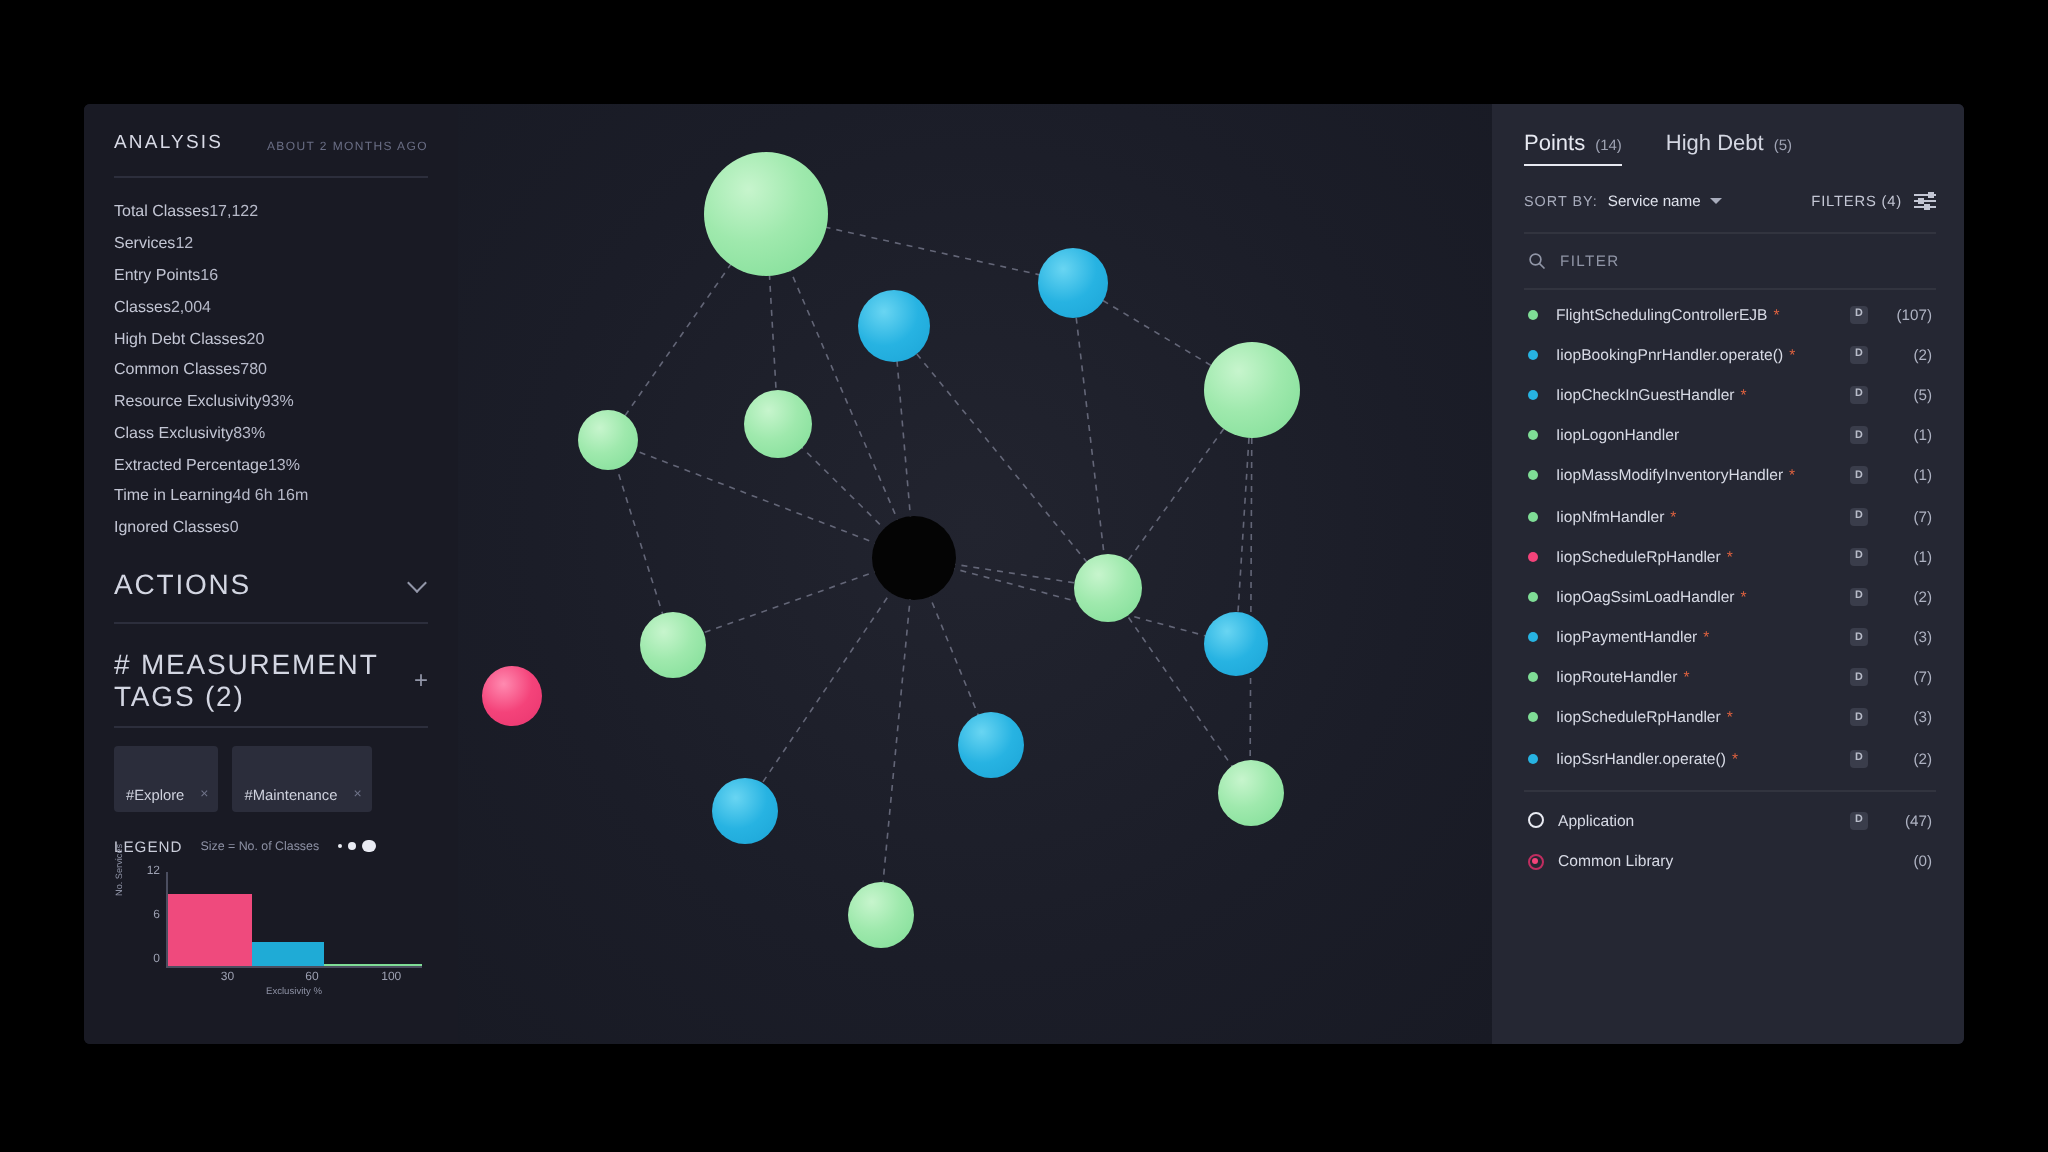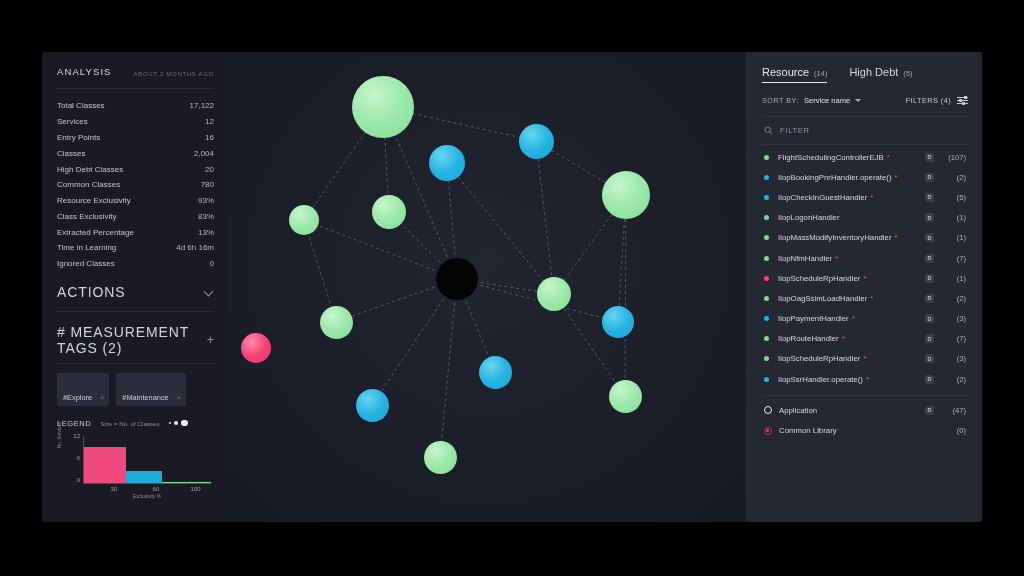--- a/index.html
+++ b/index.html
@@ -30,21 +30,21 @@
   }
   .panel-title {
     font-size: 9.5px; letter-spacing: 1.1px; color: #d8dae6;
     font-weight: 400;
   }
   .panel-timestamp {
     font-size: 6px; letter-spacing: .7px; color: #6a6e85;
   }
   .divider { height: 1px; background: #2c2e3c; margin: 11px 0 9px 0; }
   .stat-row {
-    display: flex; justify-content: space-between; align-items: baseline;
+    display: flex; align-items: baseline;
     padding: 3.4px 0; font-size: 8px;
   }
   .stat-label { color: #c3c6d4; }
   .stat-value { color: #b6b9c8; }
 
   .section-row {
     display: flex; justify-content: space-between; align-items: center;
     margin-top: 12px; margin-bottom: 2px;
   }
   .section-title {
@@ -346,21 +346,21 @@
         <div class="node green" style="width: 33px; height: 33px; left: 379.5px; top: 327.5px;"></div>
         <div class="node green" style="width: 33px; height: 33px; left: 194.5px; top: 388.5px;"></div>
         <div class="node pink" style="width: 30px; height: 30px; left: 12px; top: 281px;"></div>
         <div class="node center" style="width: 42px; height: 42px; left: 207px; top: 206px;"></div>
       </div>
   </div>
 
   <div class="right-panel">
     <div class="tabs" id="tabs">
         <div class="tab active">
-          <span class="tab-label">Resource</span>
+          <span class="tab-label">Points</span>
           <span class="tab-count">(14)</span>
         </div>
         <div class="tab inactive">
           <span class="tab-label">High Debt</span>
           <span class="tab-count">(5)</span>
         </div>
       </div>
 
     <div class="sortrow">
       <div class="sort-left">

